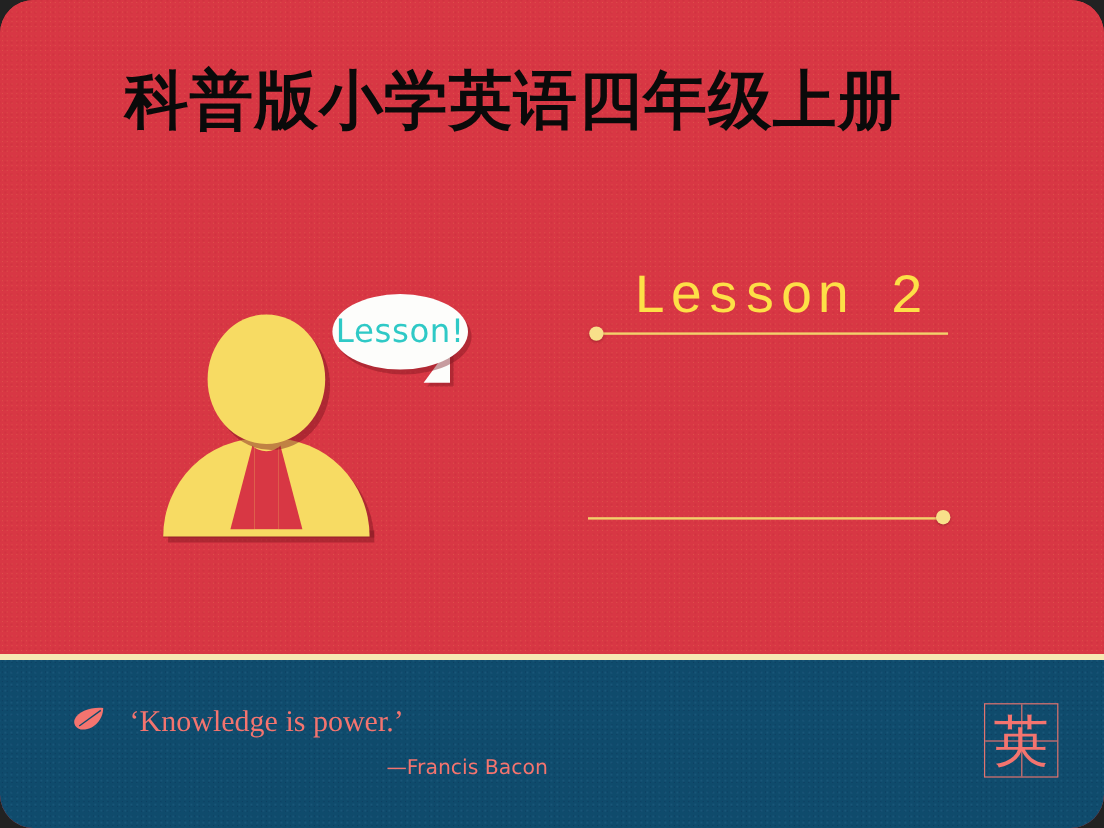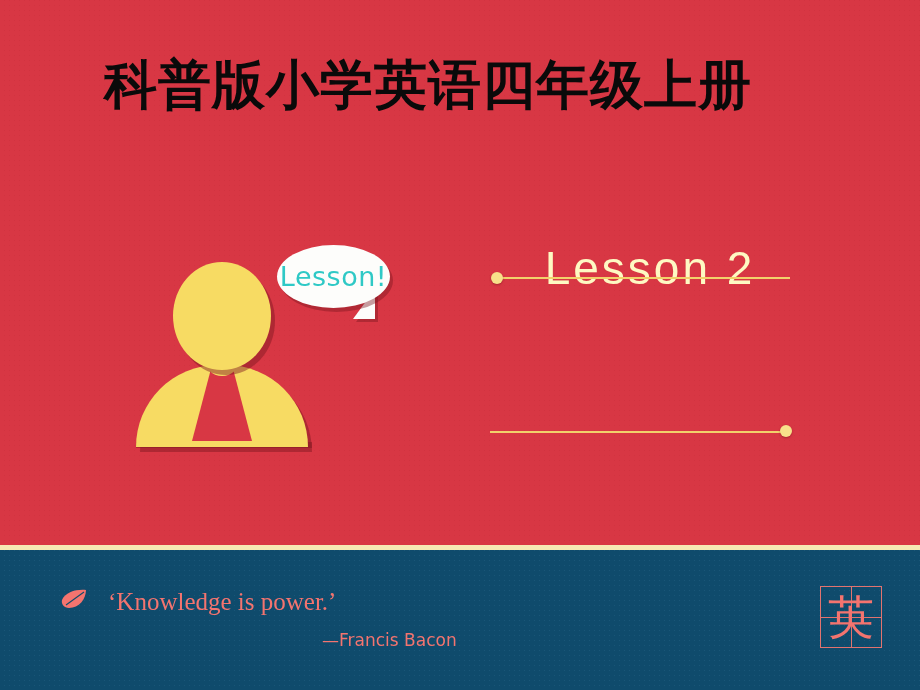--- a/index.html
+++ b/index.html
@@ -7,20 +7,21 @@
     padding: 0;
     background: #222;
   }
   #slide {
     position: relative;
     width: 920px;
     height: 690px;
     overflow: hidden;
     font-family: "Liberation Sans", sans-serif;
     background: #d83744;
+    border-radius: 28px;
   }
 
   
   .red-panel {
     position: absolute;
     left: 0; top: 0;
     width: 920px;
     height: 545px;
     background: #d83744;
   }
@@ -77,25 +78,24 @@
   }
 
   
   .lesson-label {
     position: absolute;
     left: 500px; top: 222px;
     width: 300px;
     text-align: center;
     font-size: 46px;
     line-height: 52px;
-    color: #fef9c3;
+    color: #fde047;
     letter-spacing: 3px;
-    font-family: Liberation Sans, sans-serif;
-    white-space: nowrap;
-    margin-top: 20px;
+    font-family: Liberation Mono, monospace;
+    white-space: nowrap;
   }
   .rule {
     position: absolute;
     height: 2px;
     background: #f2d16b;
   }
   .rule-1 { left: 497px; top: 277px; width: 293px; }
   .rule-2 { left: 490px; top: 431px; width: 294px; }
   .dot {
     position: absolute;

